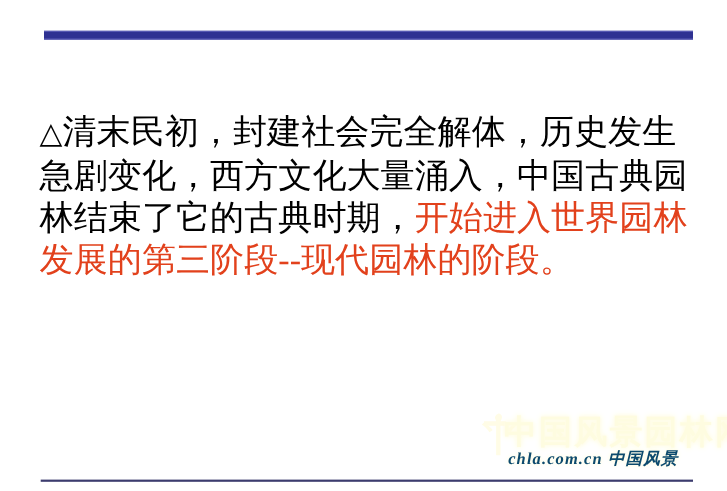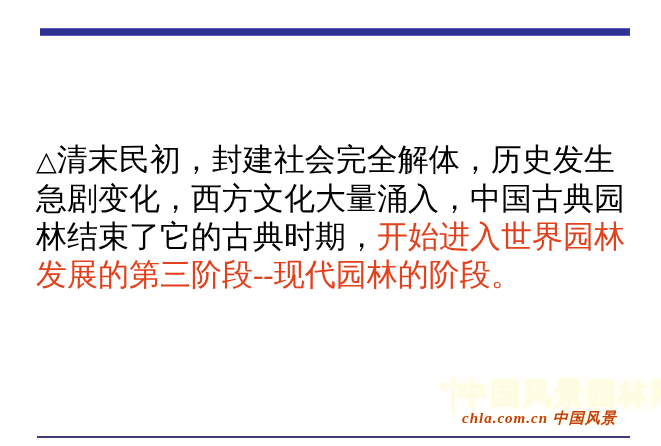--- a/index.html
+++ b/index.html
@@ -50,21 +50,20 @@
     left: 36px;
     top: 101px;
     width: 600px;
     font-size: 31px;
     line-height: 38px;
     letter-spacing: 0px;
     color: #000000;
     text-align: left;
     white-space: pre-wrap;
     font-family: "Liberation Serif", "DejaVu Serif", serif;
-    margin-top: 40px;
   }
   #body-text .seg-black {
     color: #000000;
   }
   #body-text .seg-red {
     color: #e2411c;
   }
   .tri {
     font-family: "DejaVu Sans", sans-serif;
     font-size: 27px;
@@ -93,21 +92,21 @@
     text-shadow: 0 0 3px #fffde8, 0 0 6px #fffbd8;
     white-space: nowrap;
   }
   #watermark-sub {
     position: absolute;
     left: 26px;
     top: 38px;
     font-size: 15px;
     line-height: 16px;
     letter-spacing: 1px;
-    color: #c2410c;
+    color: #0c4a6e;
     font-family: "Liberation Serif", "DejaVu Serif", serif;
     font-weight: bold;
     font-style: italic;
     text-shadow: 0 0 2px #fffde8, 0 0 5px #fffbd8;
     white-space: nowrap;
   }
   #watermark-mark {
     position: absolute;
     left: 2px;
     top: 2px;

